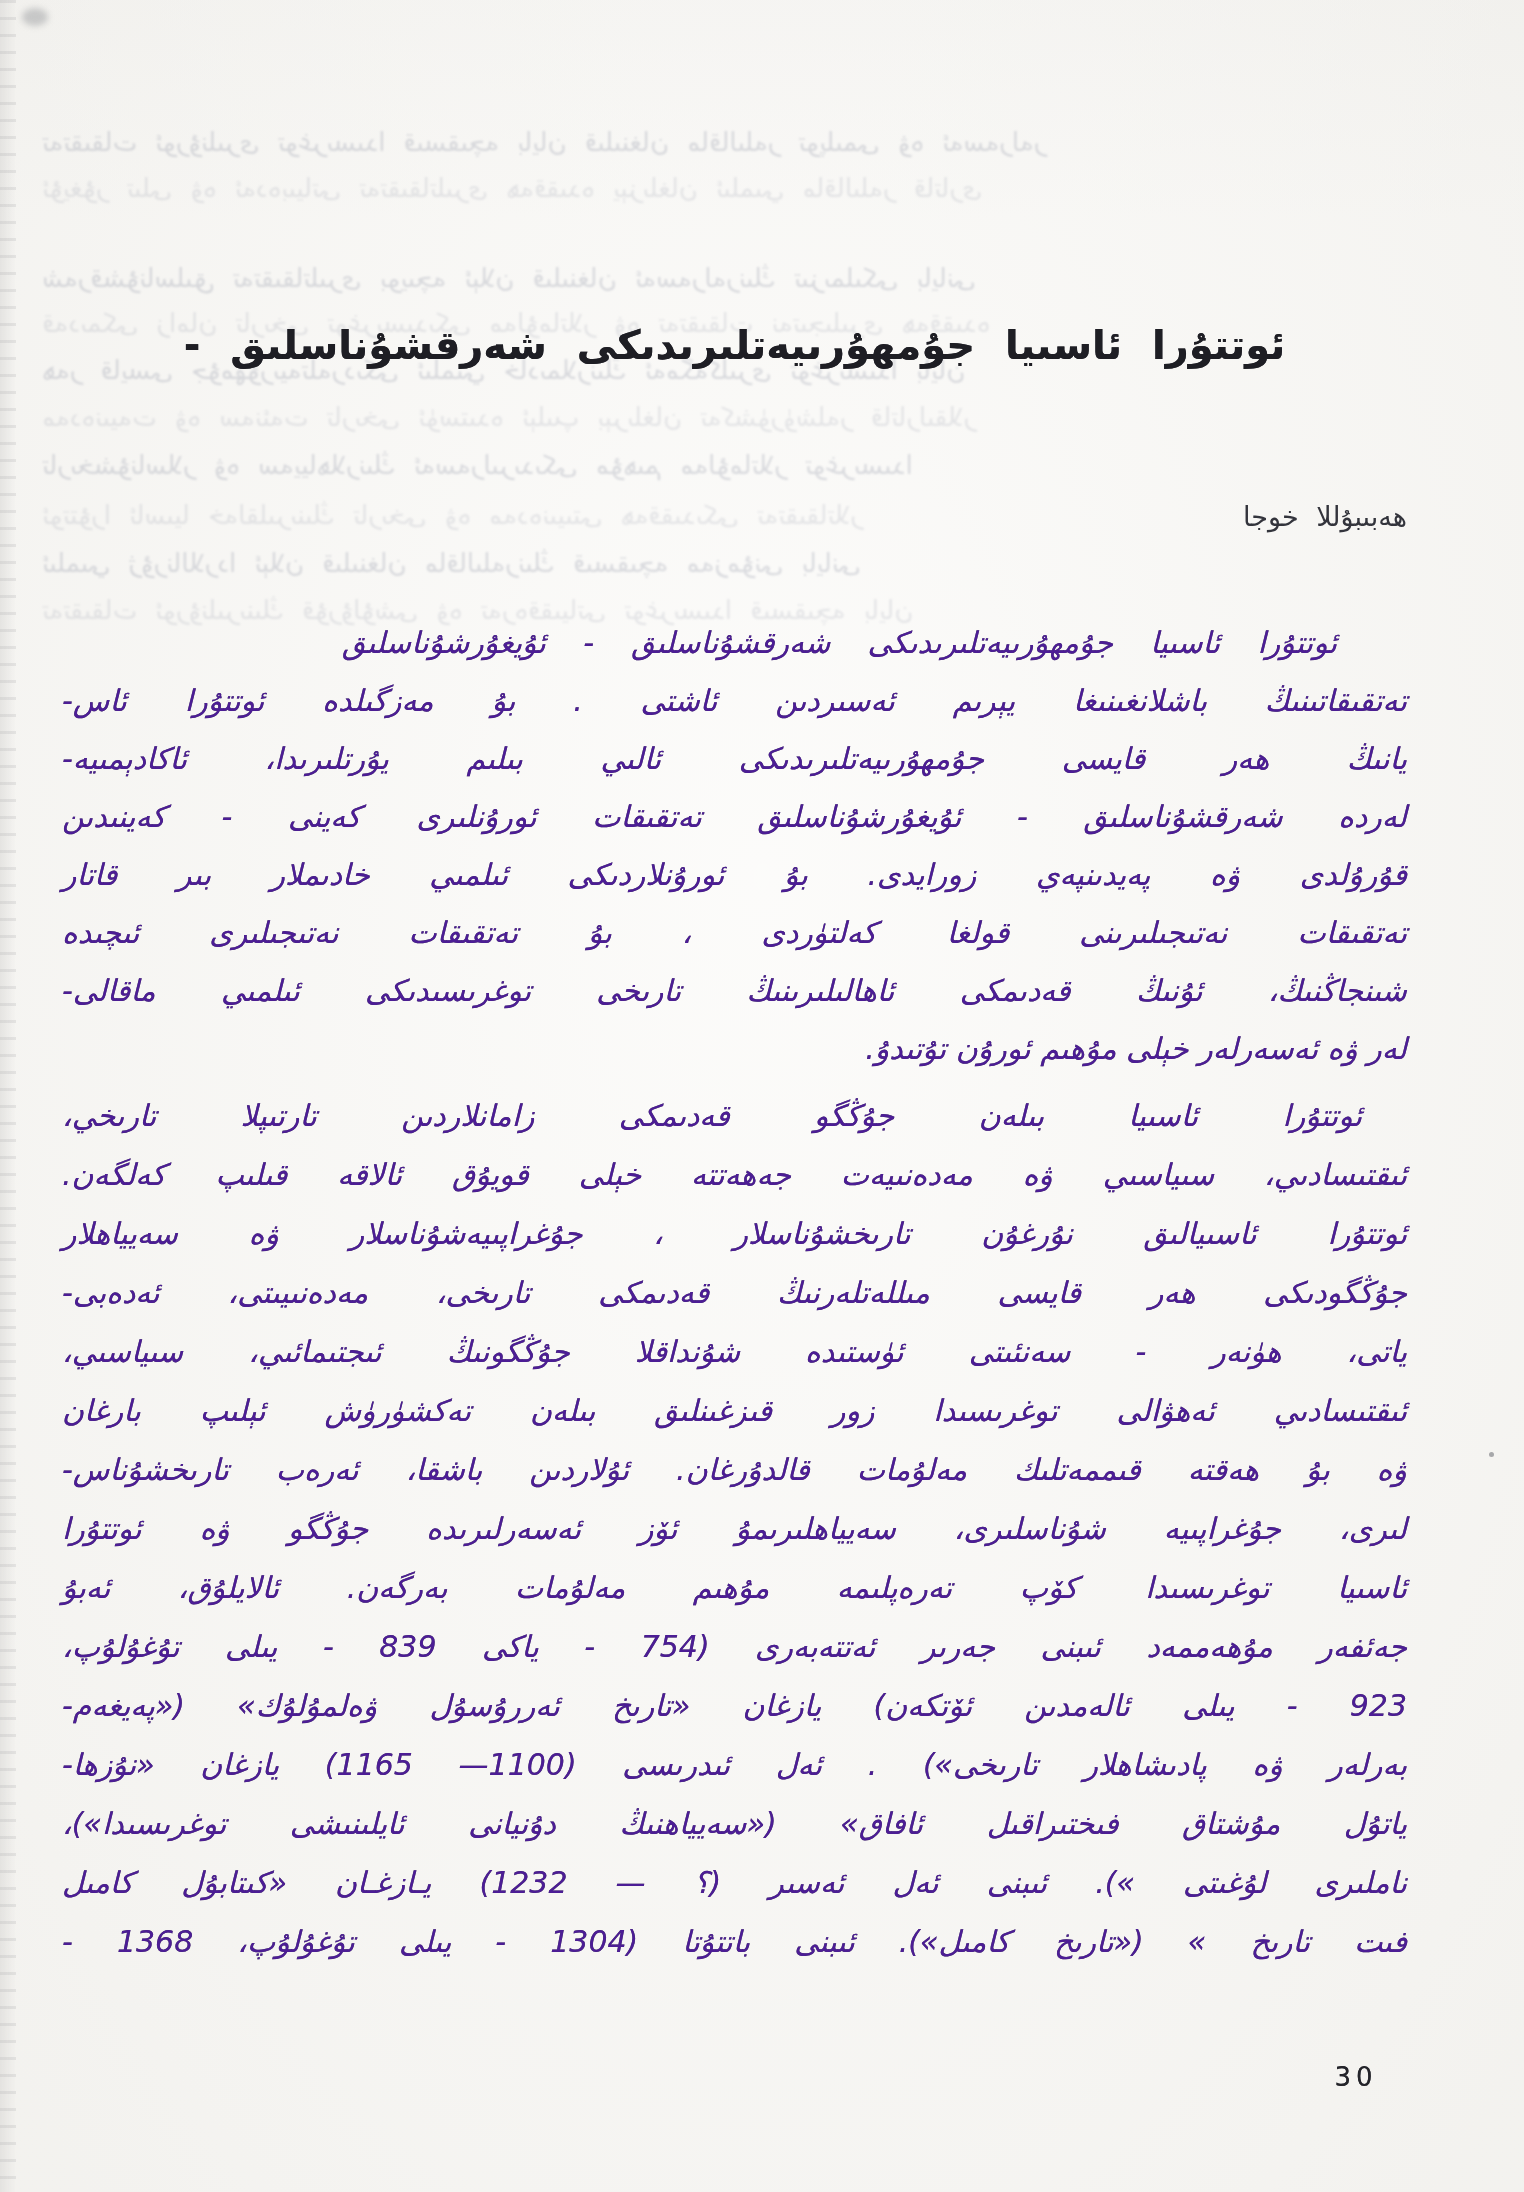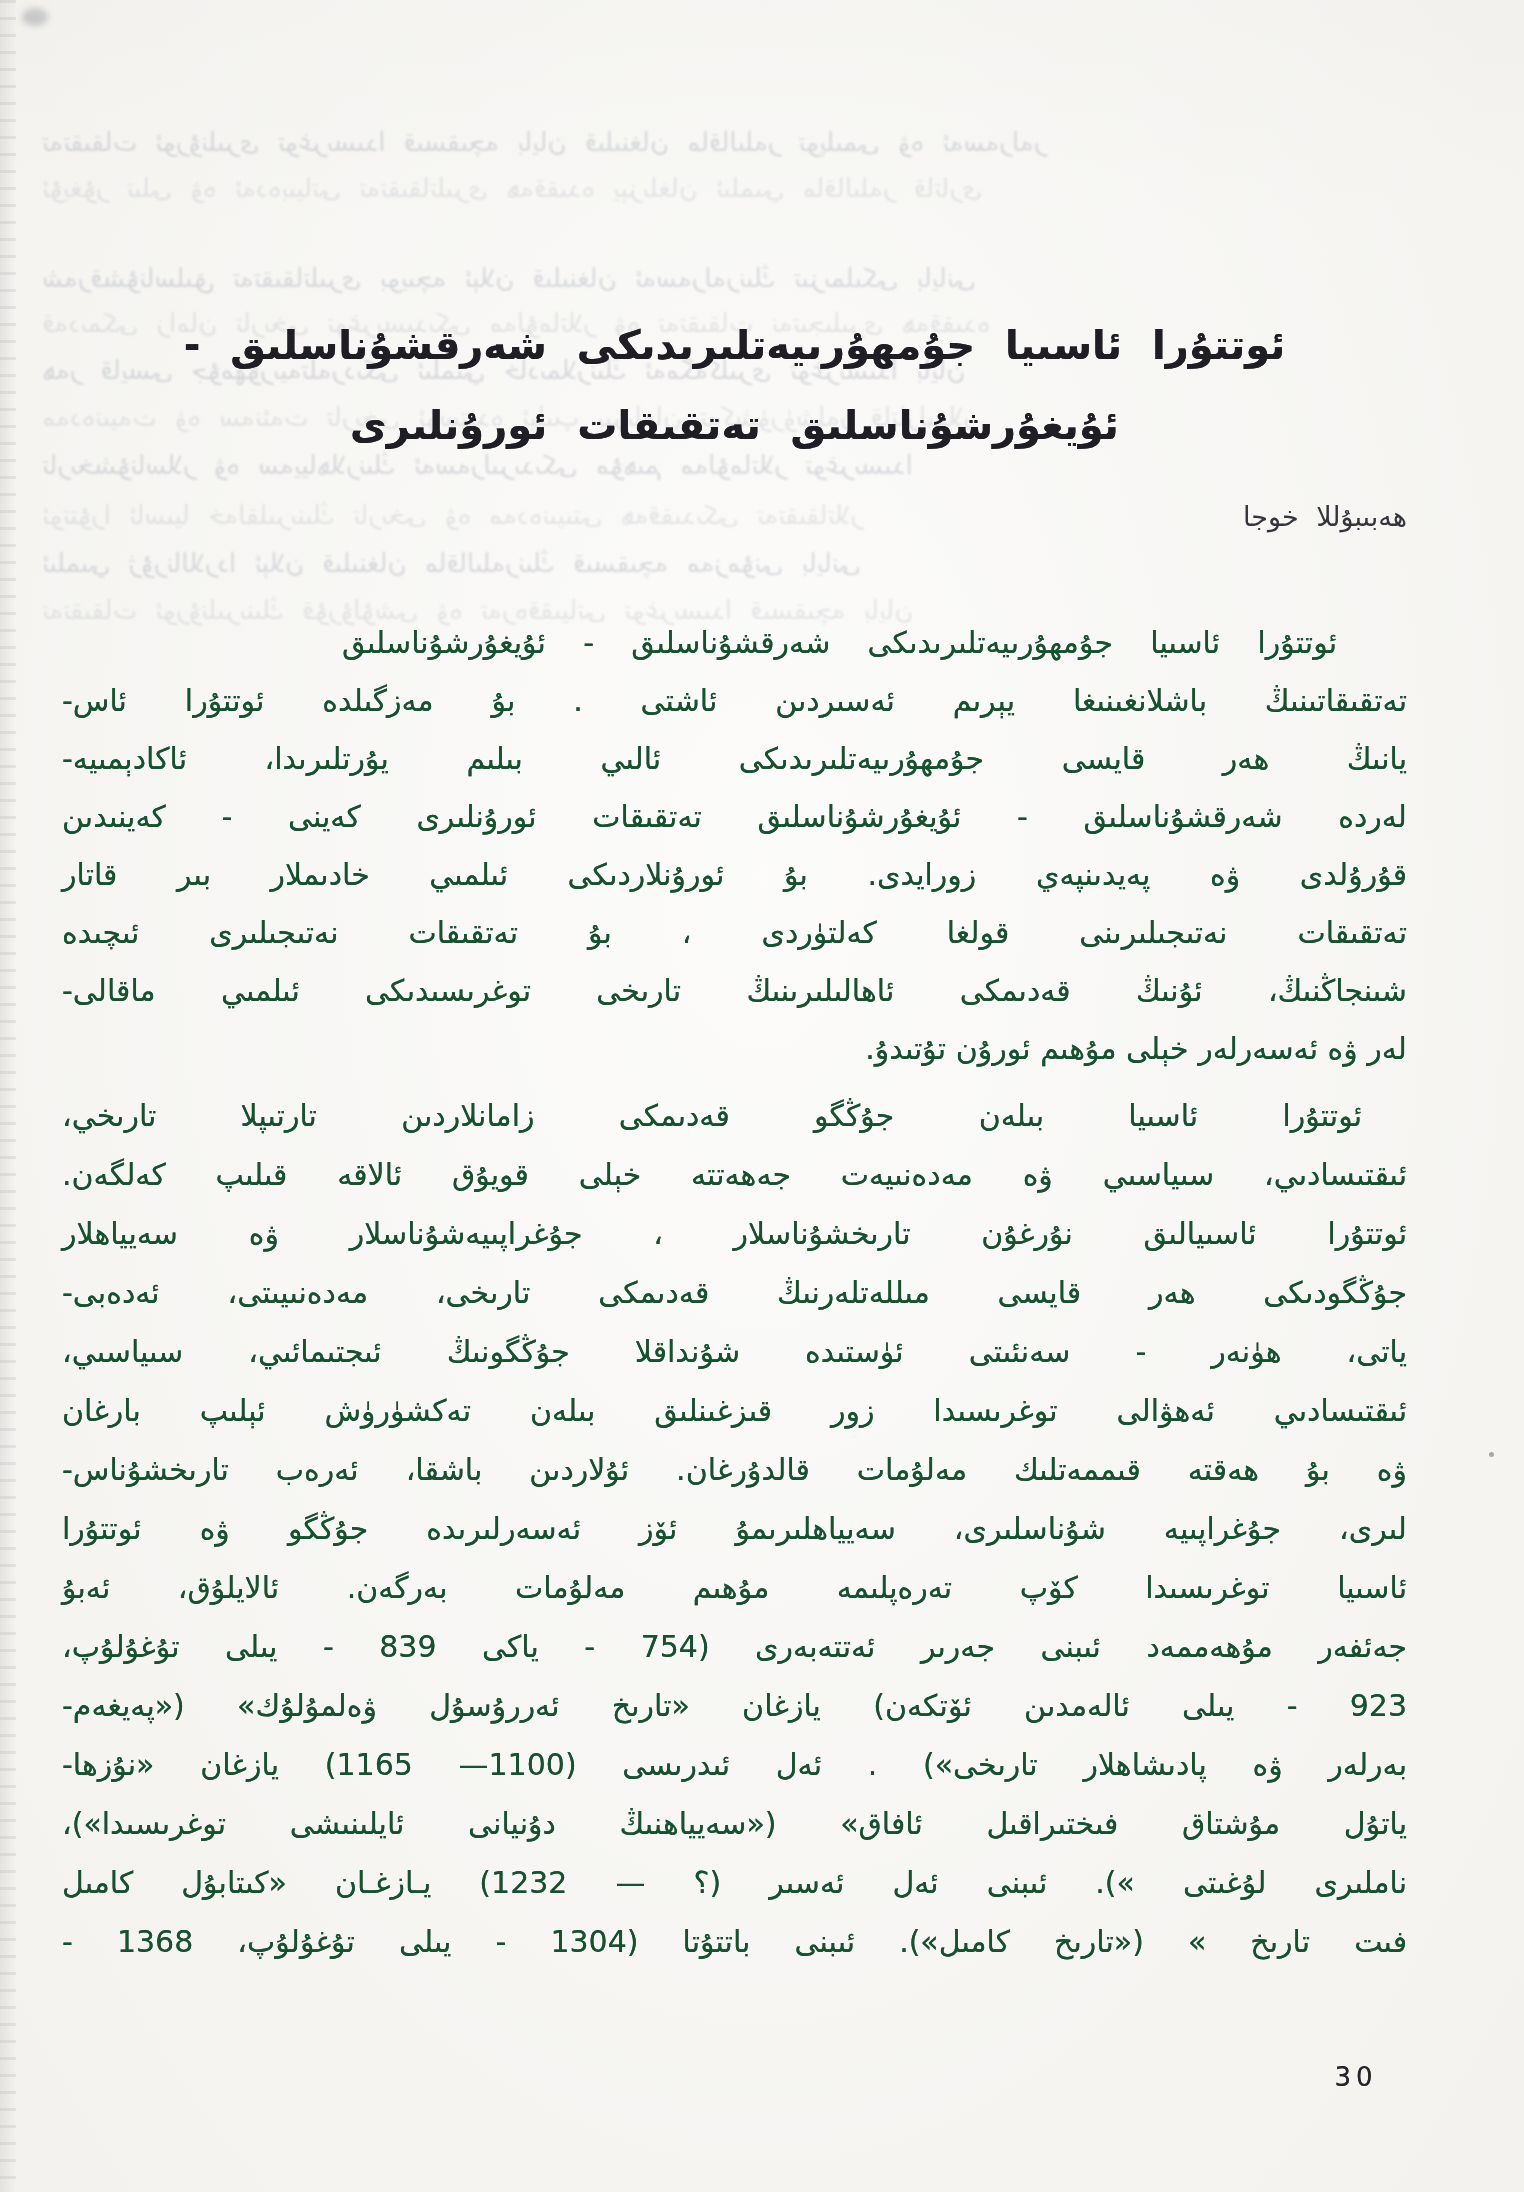--- a/index.html
+++ b/index.html
@@ -52,24 +52,25 @@
     white-space:nowrap;
   }
   .author-line{
     position:absolute;left:0;width:100%;text-align:right;
     font-size:27px;line-height:38px;color:#33343c;word-spacing:9px;
     filter:blur(.2px);
   }
   .para{position:absolute;left:0;width:100%;}
   .line{
     display:block;width:100%;
-    font-size:30px;color:#14532d;
+    font-size:30px;color:#4c1d95;
     text-align:justify;text-align-last:justify;text-justify:inter-word;
     white-space:nowrap;
     text-shadow:0 0 .5px rgba(30,30,40,.75);
+    font-style:italic;
   }
   .para1 .line{height:58px;line-height:58px;}
   .para2 .line{height:59px;line-height:59px;margin-left:44px;}
   .line.indent{padding-right:45px;box-sizing:border-box;}
   .line.short1{padding-right:70px;padding-left:280px;box-sizing:border-box;}
   .line.last{text-align-last:right;}
   .page-number{
     position:absolute;left:1316px;top:2062px;width:80px;
     font-size:26px;letter-spacing:5px;color:#24242a;text-align:center;
     text-shadow:0 0 .5px rgba(30,30,40,.8);
@@ -90,21 +91,20 @@
 <div class="ghost" style="top:350px">ھەر قايسى جۇمھۇرىيەتلەردىكى ئىلمىي خادىملارنىڭ ئەمگەكلىرى توغرىسىدا بايان</div>
 <div class="ghost dim" style="top:397px">مەدەنىيەت ۋە سەنئەت تارىخى ئۈستىدە ئېلىپ بېرىلغان تەكشۈرۈشلەر قاتارلىقلار</div>
 <div class="ghost" style="top:445px">تارىخشۇناسلار ۋە سەيياھلارنىڭ ئەسەرلىرىدىكى مۇھىم مەلۇماتلار توغرىسىدا</div>
 <div class="ghost dim" style="top:495px">ئوتتۇرا ئاسىيا خەلقلىرىنىڭ تارىخى ۋە مەدەنىيىتى ھەققىدىكى تەتقىقاتلار</div>
 <div class="ghost" style="top:543px">ئىلمىي ژۇرناللاردا ئېلان قىلىنغان ماقالىلەرنىڭ قىسقىچە مەزمۇنى بايانى</div>
 <div class="ghost dim" style="top:590px">تەتقىقات ئورۇنلىرىنىڭ قۇرۇلۇشى ۋە تەرەققىياتى توغرىسىدا قىسقىچە بايان</div>
 
 <div class="textblock">
 
   <div class="title-line" style="top:315px">ئوتتۇرا ئاسىيا جۇمھۇرىيەتلىرىدىكى شەرقشۇناسلىق -</div>
-  <div class="title-line" style="top:395px">ئۇيغۇرشۇناسلىق تەتقىقات ئورۇنلىرى</div>
 
   <div class="author-line" style="top:498px">ھەبىبۇللا خوجا</div>
 
   <div class="para para1" style="top:614px">
     <div class="line short1">ئوتتۇرا ئاسىيا جۇمھۇرىيەتلىرىدىكى شەرقشۇناسلىق - ئۇيغۇرشۇناسلىق</div>
     <div class="line">تەتقىقاتىنىڭ باشلانغىنىغا يېرىم ئەسىردىن ئاشتى . بۇ مەزگىلدە ئوتتۇرا ئاس-</div>
     <div class="line">يانىڭ ھەر قايسى جۇمھۇرىيەتلىرىدىكى ئالىي بىلىم يۇرتلىرىدا، ئاكادېمىيە-</div>
     <div class="line">لەردە شەرقشۇناسلىق - ئۇيغۇرشۇناسلىق تەتقىقات ئورۇنلىرى كەينى - كەينىدىن</div>
     <div class="line">قۇرۇلدى ۋە پەيدىنپەي زورايدى. بۇ ئورۇنلاردىكى ئىلمىي خادىملار بىر قاتار</div>
     <div class="line">تەتقىقات نەتىجىلىرىنى قولغا كەلتۈردى ، بۇ تەتقىقات نەتىجىلىرى ئىچىدە</div>

